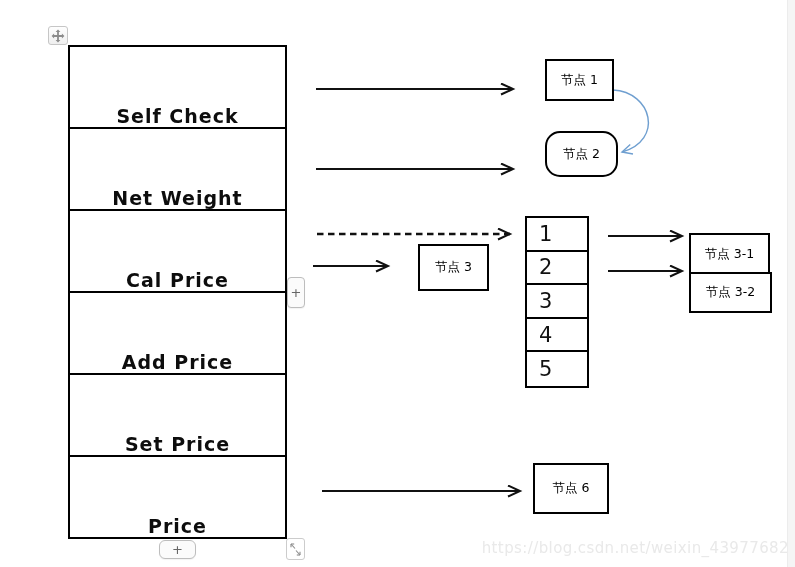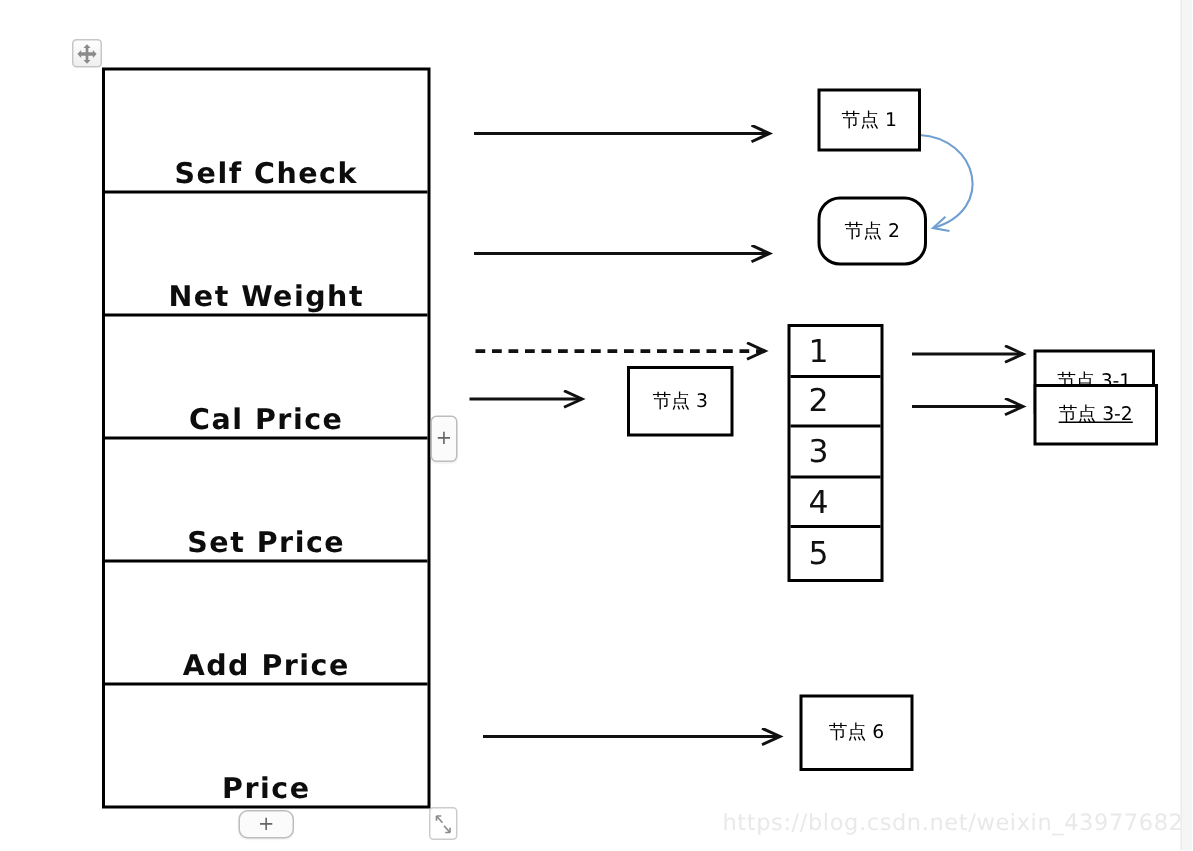--- a/index.html
+++ b/index.html
@@ -52,21 +52,21 @@
   
   .node{
     position:absolute;border:2px solid #000;background:#fff;box-sizing:border-box;
     display:flex;align-items:center;justify-content:center;
     font-size:12.5px;color:#000;white-space:nowrap;
   }
   .node-1{left:545px;top:59px;width:69px;height:42px;}
   .node-2{left:545px;top:131px;width:73px;height:46px;border-radius:15px;}
   .node-3{left:418px;top:244px;width:71px;height:47px;}
   .node-3-1{left:689px;top:209px;width:81px;height:43px;margin-top:24px;}
-  .node-3-2{left:689px;top:256px;width:83px;height:41px;text-decoration:underline;}
+  .node-3-2{left:689px;top:272px;width:83px;height:41px;}
   .node-6{left:533px;top:463px;width:76px;height:51px;}
   
   .list-box{
     position:absolute;left:525px;top:216px;width:64px;
     border:2px solid #000;background:#fff;box-sizing:border-box;
   }
   .list-cell{
     height:33.6px;box-sizing:border-box;border-bottom:2px solid #000;
     display:flex;align-items:center;padding-left:12px;
     font-size:21px;color:#111;
@@ -97,24 +97,24 @@
     <div class="flow-row">
       <span class="lbl">Self Check</span>
     </div>
     <div class="flow-row">
       <span class="lbl">Net Weight</span>
     </div>
     <div class="flow-row">
       <span class="lbl">Cal Price</span>
     </div>
     <div class="flow-row">
-      <span class="lbl">Set Price</span>
+      <span class="lbl">Add Price</span>
     </div>
     <div class="flow-row">
-      <span class="lbl">Add Price</span>
+      <span class="lbl">Set Price</span>
     </div>
     <div class="flow-row">
       <span class="lbl">Price</span>
     </div>
   </div>
 
   <svg class="arrows" width="795" height="567" viewBox="0 0 795 567">
     <defs>
       <marker id="headBlack" markerUnits="userSpaceOnUse" markerWidth="16" markerHeight="14" refX="13" refY="6" orient="auto">
         <path d="M1,0.5 L13,6 L1,11.5" fill="none" stroke="#111" stroke-width="2"></path>

